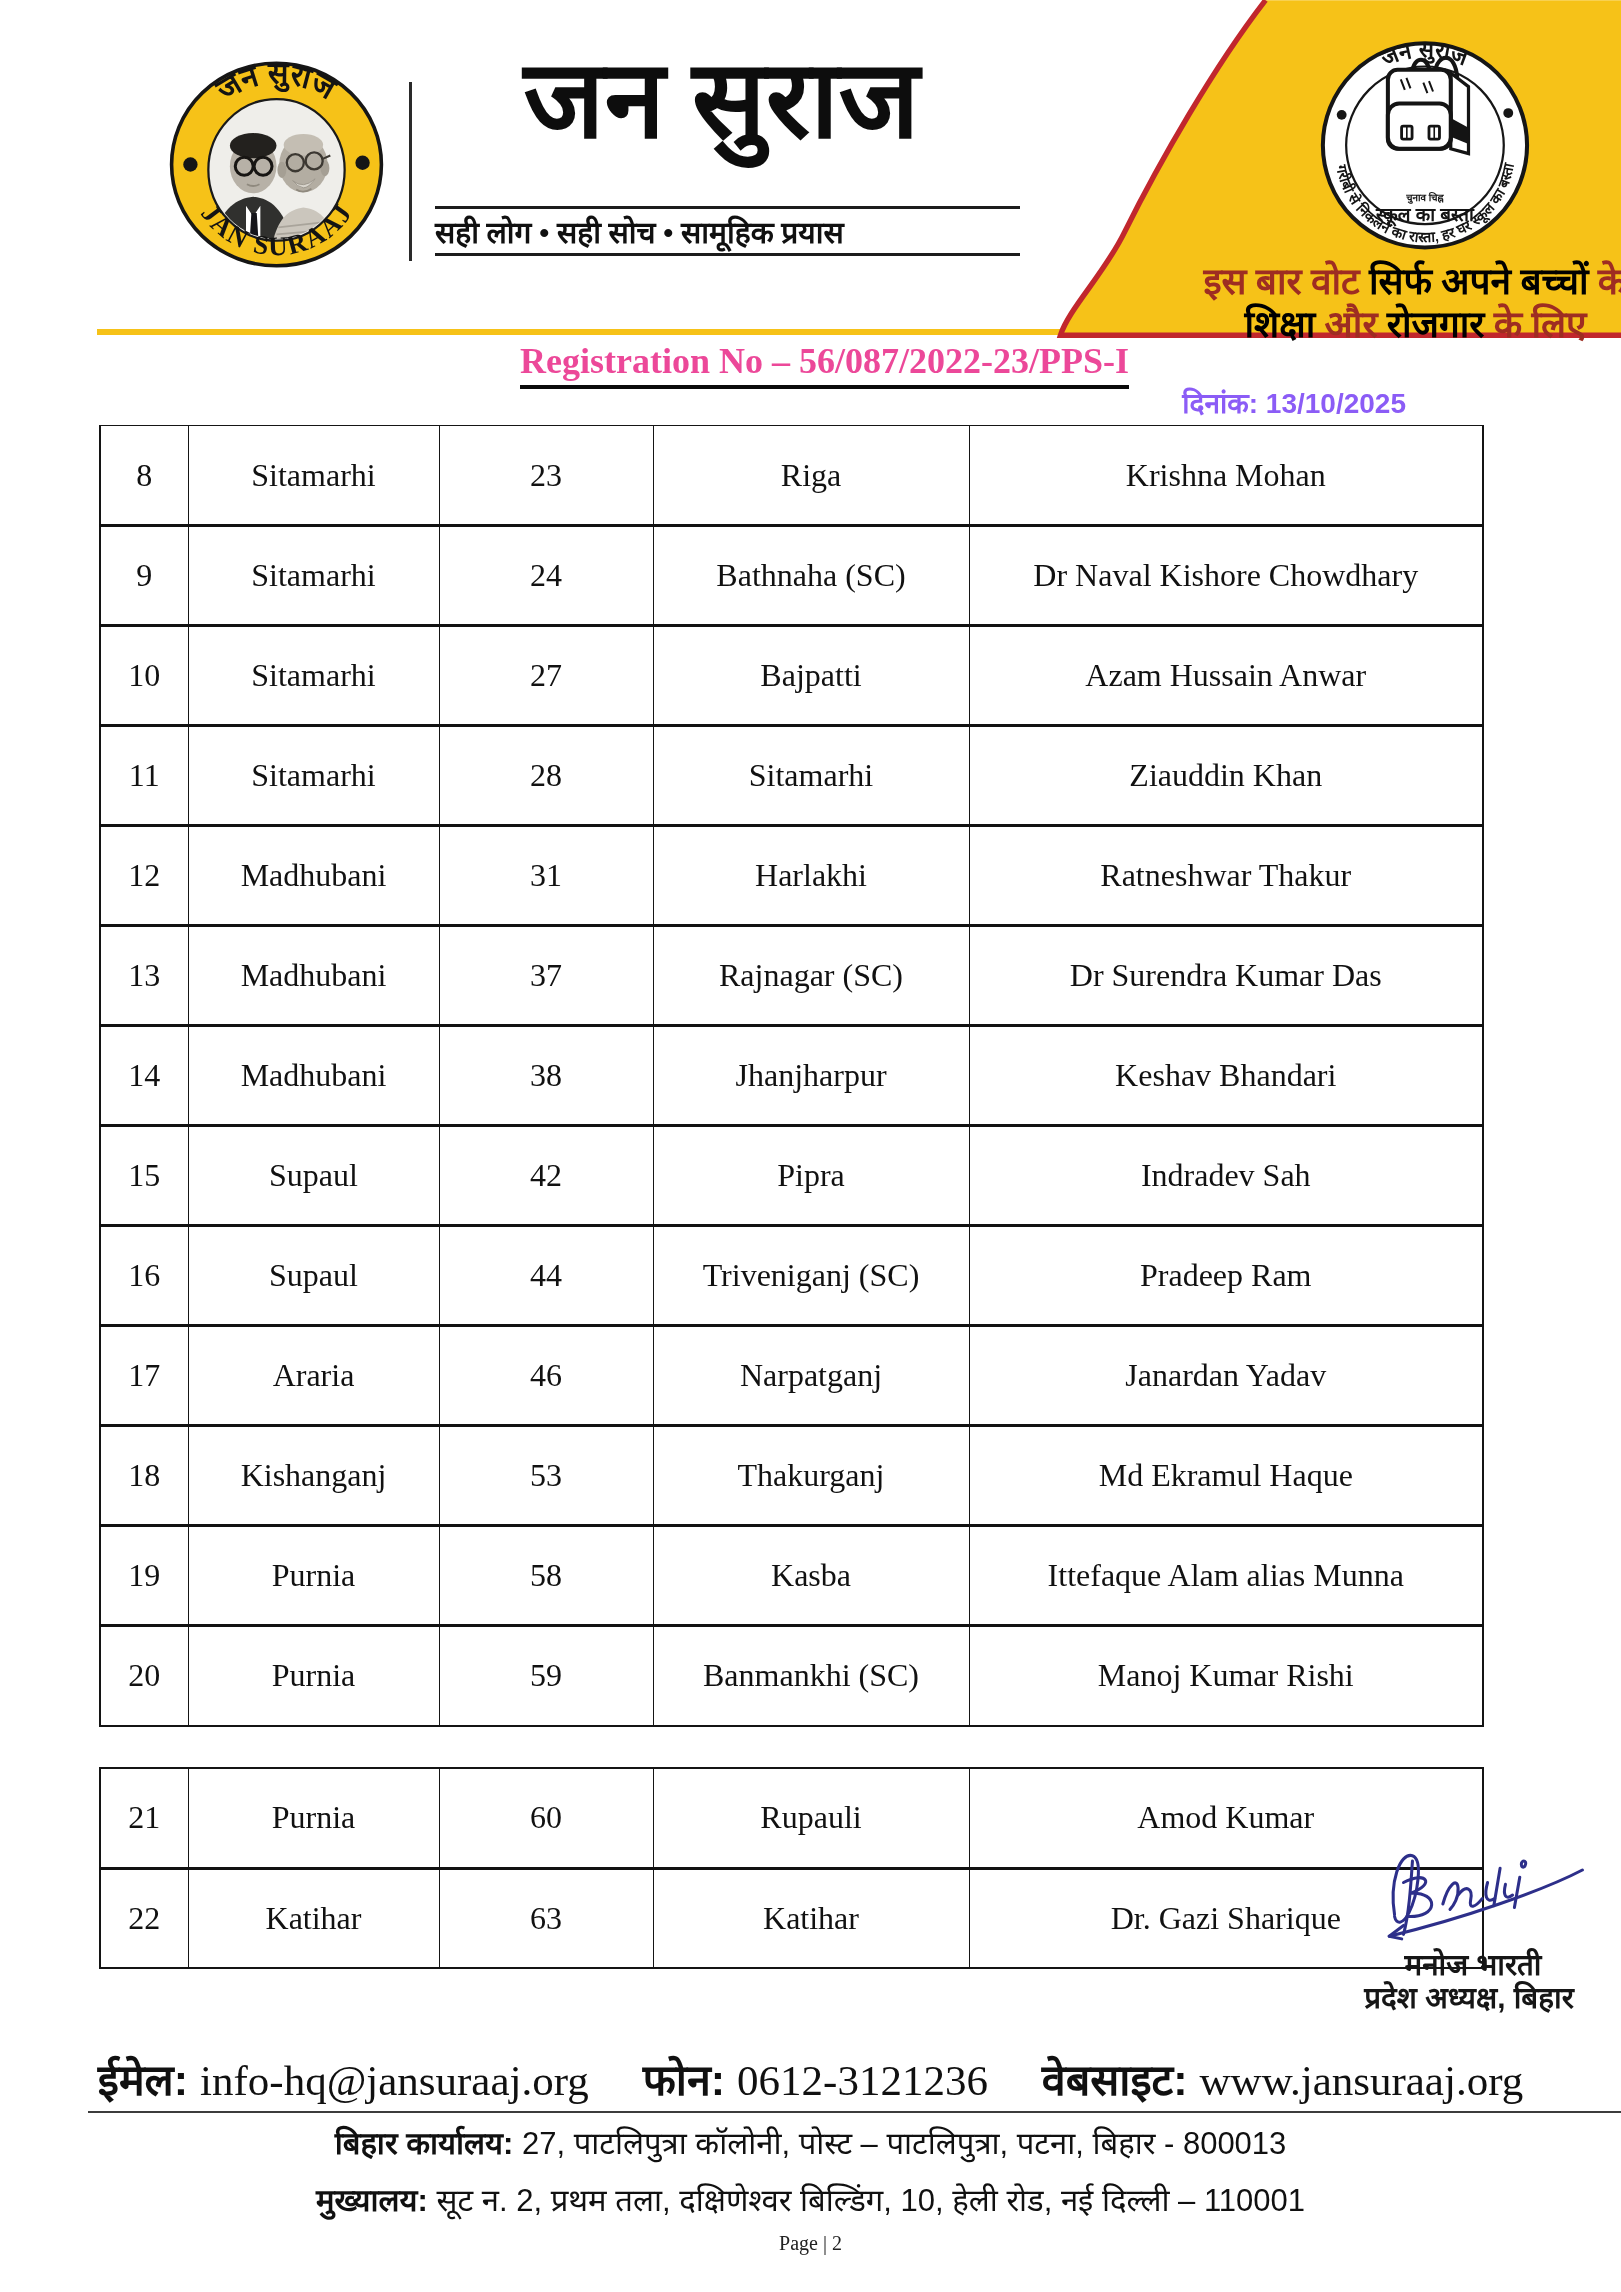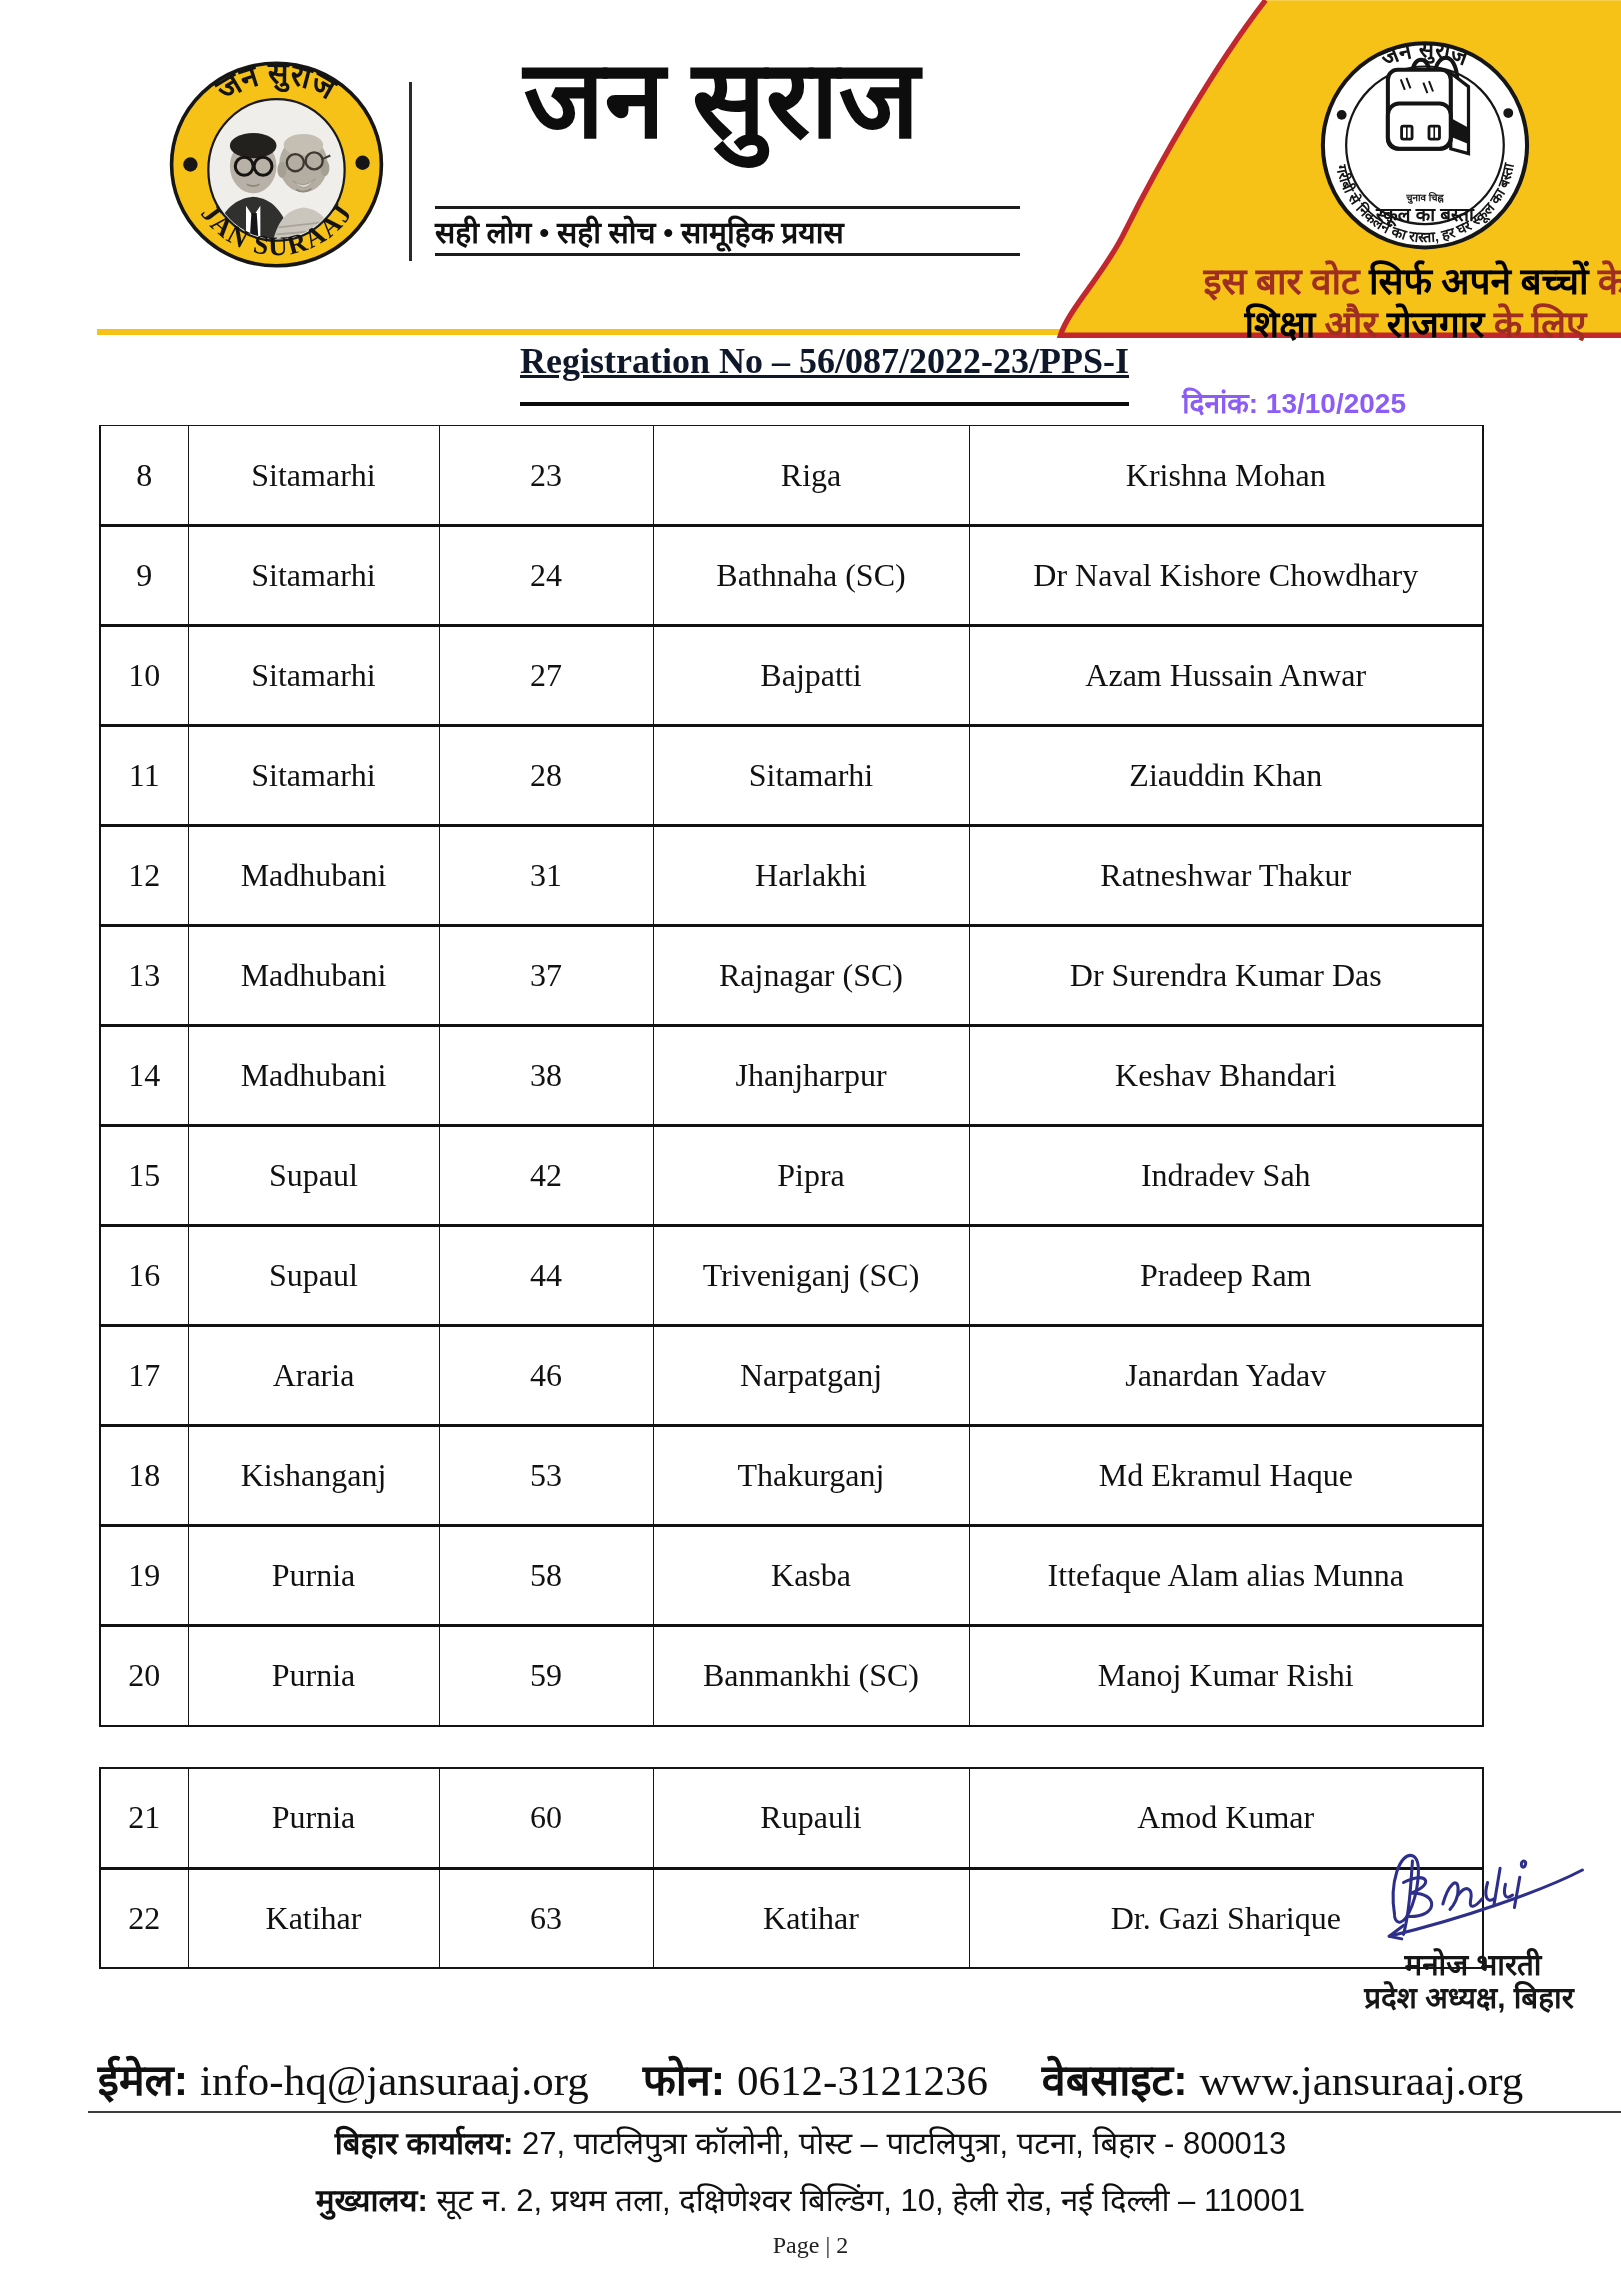--- a/index.html
+++ b/index.html
@@ -17,21 +17,21 @@
   .yellow-line{height:6.3px;}
 
   
   .slogan{white-space:nowrap;text-align:center;font-weight:bold;font-size:37px;
           font-family:"Liberation Serif",serif;}
   .sl-red{color:#9E2D22;} .sl-black{color:#000000;}
 
   
   .reg-wrap{width:1075px;text-align:center;}
   .reg{display:inline-block;font-family:"Liberation Serif",serif;font-weight:bold;
-       font-size:36px;color:#0f172a;border-bottom:4.5px solid #0a0a0a;padding-bottom:20px;text-decoration:underline;}
+       font-size:36px;color:#ec4899;border-bottom:4.5px solid #0a0a0a;padding-bottom:3px;}
   .dateline{width:340px;text-align:right;font-weight:bold;font-size:28px;color:#8b5cf6;}
 
   
   .ctable{border-collapse:collapse;table-layout:fixed;width:1383px;background:#fff;
           border:2.7px solid #141414;}
   .ctable td{border:1.8px solid #151515;text-align:center;vertical-align:middle;
              font-family:"Liberation Serif",serif;font-size:32px;color:#111;
              height:97px;padding:0 5.4px;overflow:hidden;}
   .ctable tr{height:100px;}
   .ctable tr + tr td{border-top:3.6px solid #111;}
@@ -43,21 +43,21 @@
 
   
   .contact{width:1451px;text-align:center;font-size:43px;color:#101010;white-space:nowrap;}
   .contact .lbl{font-weight:bold;}
   .contact .val{font-family:"Liberation Serif",serif;}
   .gap{display:inline-block;width:30px;}
   .foot-rule{height:1.8px;background:#3c3c3c;}
   .office{width:1451px;text-align:center;font-size:31px;color:#101010;white-space:nowrap;}
   .office .lbl{font-weight:bold;}
   .pagenum{width:1451px;text-align:center;font-family:"Liberation Serif",serif;
-           font-size:24px;color:#222;}
+           font-size:20px;color:#222;}
 </style>
 </head>
 <body>
 
 <div class="page">
 
   <svg class="abs" style="left:167px;top:56px;" width="219" height="217" viewBox="0 0 244 242">
     <g transform="translate(122,121)">
       <ellipse cx="0" cy="0" rx="117" ry="113" fill="#F6C218" stroke="#161616" stroke-width="4"></ellipse>
       <ellipse cx="0" cy="6" rx="76" ry="79" fill="#efeeea" stroke="#1a1a1a" stroke-width="2.5"></ellipse>

